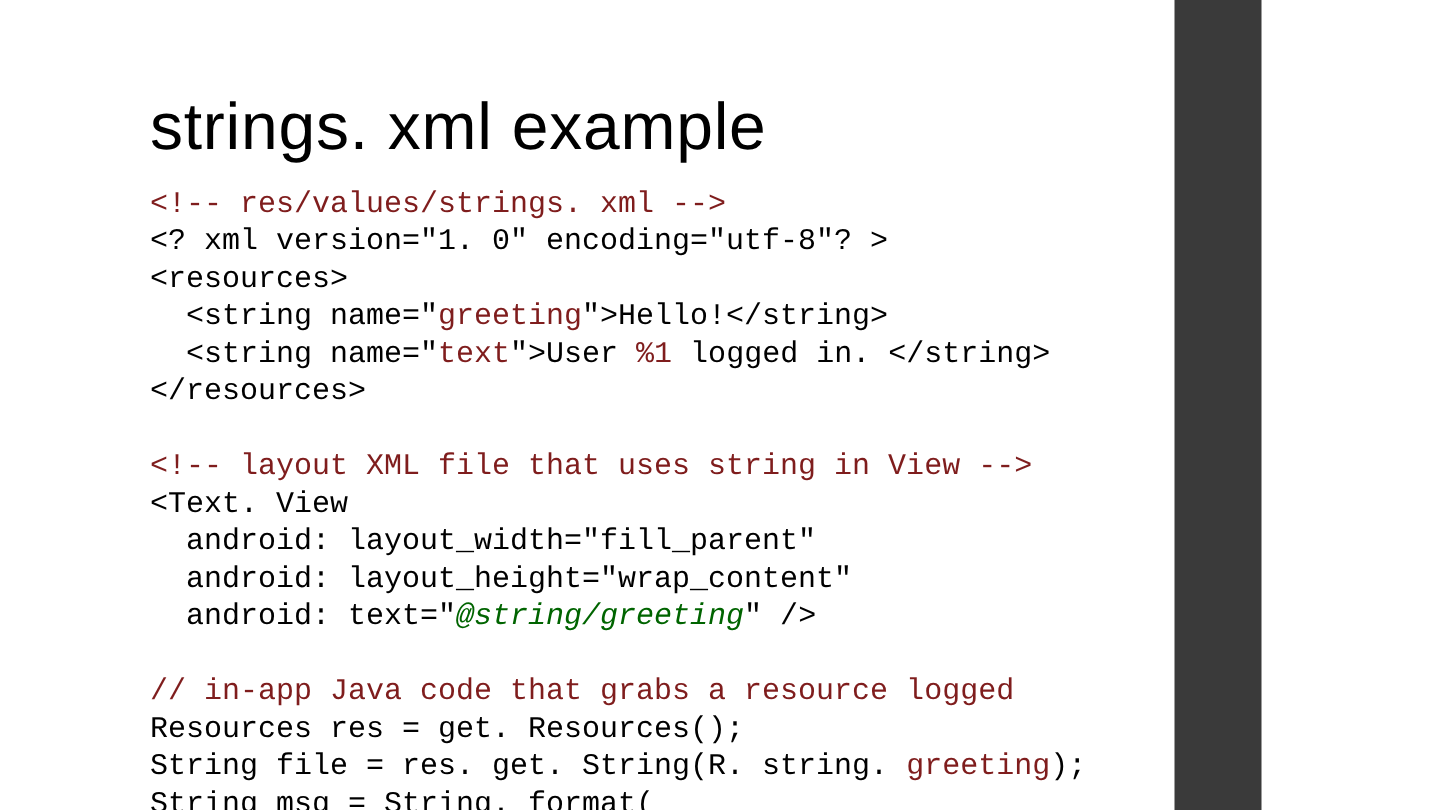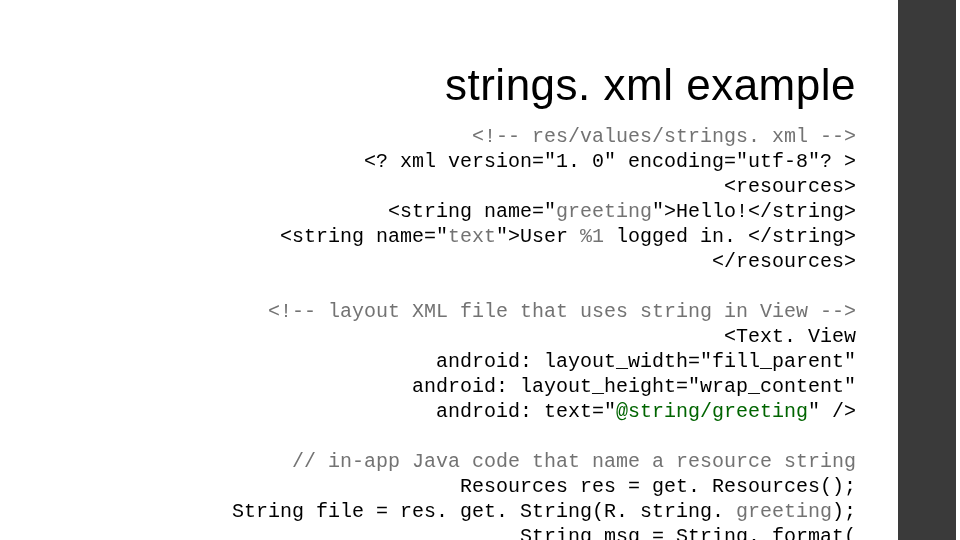--- a/index.html
+++ b/index.html
@@ -6,24 +6,23 @@
     margin: 0;
     padding: 0;
     width: 960px;
     height: 540px;
     background: #ffffff;
     font-family: Arial, Helvetica, sans-serif;
     overflow: hidden;
   }
   .slide {
     position: relative;
-    width: 956px;
+    width: 841px;
     height: 540px;
     box-sizing: border-box;
-    text-align: right;
   }
   .sidebar {
     position: absolute;
     top: 0;
     right: 0;
     width: 58px;
     height: 540px;
     background: #3a3a3a;
   }
   .content {
@@ -40,22 +39,22 @@
     letter-spacing: 0.5px;
   }
   pre.code {
     margin: 0;
     font-family: "Courier New", Courier, monospace;
     font-size: 20px;
     line-height: 1.25;
     color: #000;
     white-space: pre;
   }
-  .green { color: #737373; }
-  .darkgreen { color: #006400; }
+  .green { color: #7f1d1d; }
+  .darkgreen { color: #006400; font-style: italic; }
 </style>
 </head>
 <body>
 
 <div class="slide">
   <div class="sidebar"></div>
   <div class="content">
     <h1 class="title">strings. xml example</h1>
 
     <pre class="code"><span class="green">&lt;!-- res/values/strings. xml --&gt;</span>
@@ -64,19 +63,19 @@
 <span>  &lt;string name="</span><span class="green">greeting</span><span>"&gt;Hello!&lt;/string&gt;</span>
 <span>  &lt;string name="</span><span class="green">text</span><span>"&gt;User </span><span class="green">%1</span><span> logged in. &lt;/string&gt;</span>
 <span>&lt;/resources&gt;</span>
 <span> </span>
 <span class="green">&lt;!-- layout XML file that uses string in View --&gt;</span>
 <span>&lt;Text. View</span>
 <span>  android: layout_width="fill_parent"</span>
 <span>  android: layout_height="wrap_content"</span>
 <span>  android: text="</span><span class="darkgreen">@string/greeting</span><span>" /&gt;</span>
 <span> </span>
-<span class="green">// in-app Java code that name a resource string</span>
+<span class="green">// in-app Java code that grabs a resource logged</span>
 <span>Resources res = get. Resources();</span>
 <span>String file = res. get. String(R. string. </span><span class="green">greeting</span><span>);</span>
 <span>String msg = String. format(</span>
 </pre>
   </div>
 </div>
 
 </body></html>

